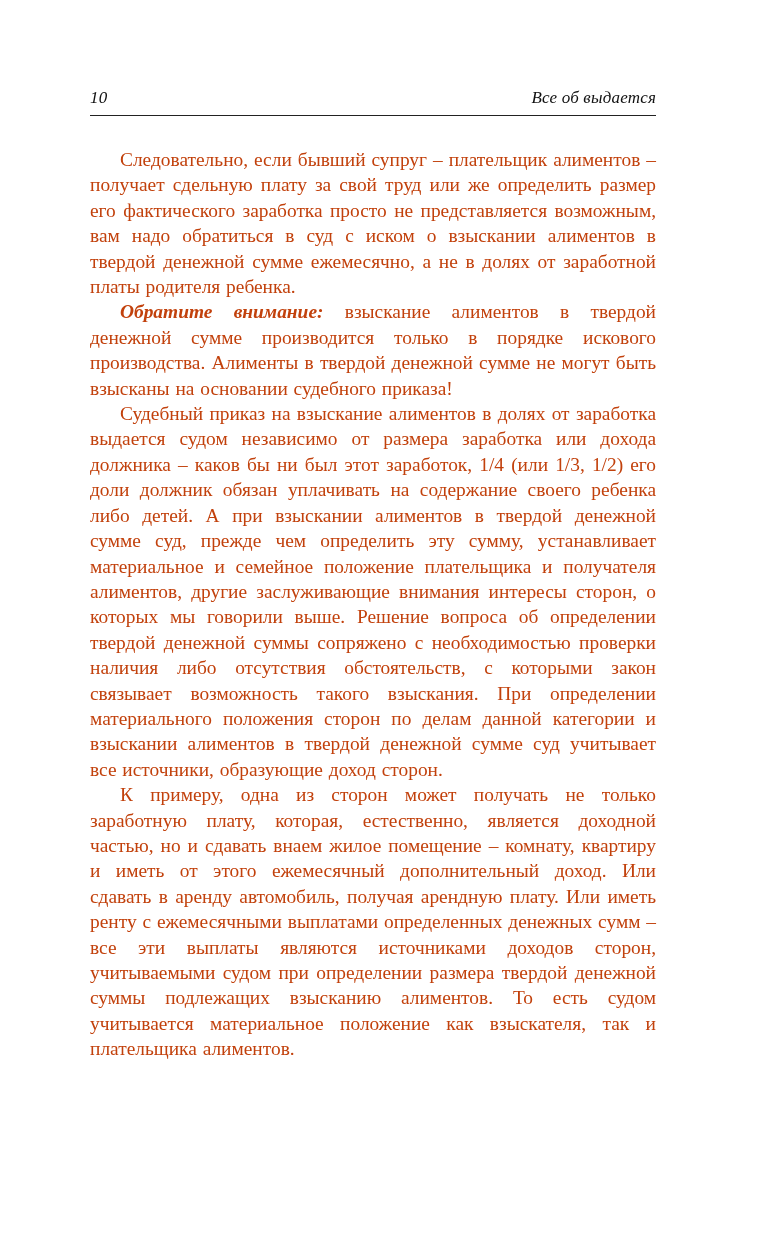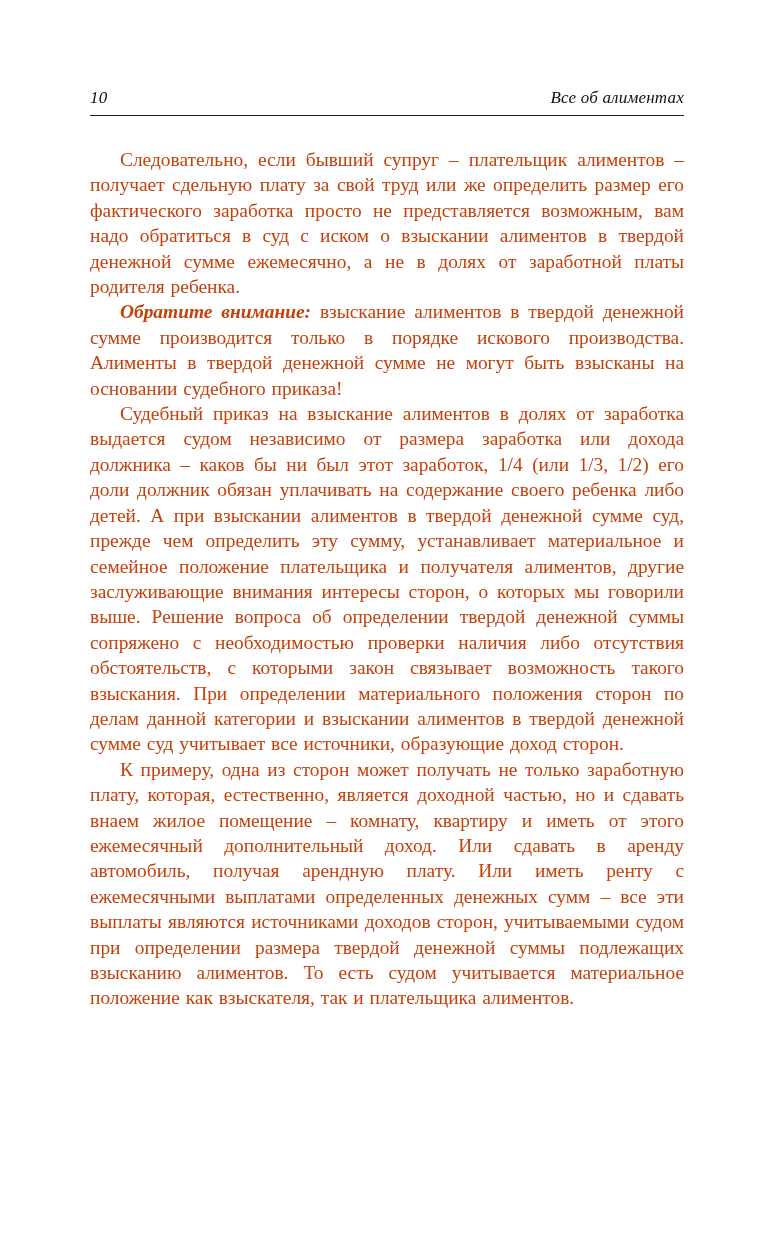--- a/index.html
+++ b/index.html
@@ -12,21 +12,21 @@
     height: 1240px;
     font-family: "Liberation Serif", "DejaVu Serif", serif;
     color: #111111;
     position: relative;
     overflow: hidden;
   }
   .page {
     box-sizing: border-box;
     width: 768px;
     height: 1240px;
-    padding: 88px 84px 40px 90px;
+    padding: 88px 112px 40px 90px;
   }
   .running-header {
     display: flex;
     justify-content: space-between;
     align-items: baseline;
     font-size: 17px;
     padding-bottom: 7px;
     border-bottom: 1px solid #222222;
   }
   .page-number {
@@ -55,21 +55,21 @@
     margin-top: 17px;
   }
 </style>
 </head>
 <body>
 
 <div class="page">
 
   <div class="running-header">
     <span class="page-number">10</span>
-    <span class="running-title">Все об алиментах</span>
+    <span class="running-title">Все об выдается</span>
   </div>
 
   <div class="body-text">
 
     <p class="para"><span>Следовательно, если бывший супруг – плательщик алиментов – получает сдельную плату за свой труд или же определить размер его фактического заработка просто не представляется возможным, вам надо обратиться в суд с иском о взыскании алиментов в твердой денежной сумме ежемесячно, а не в долях от заработной платы родителя ребенка.</span></p>
 
     <p class="para"><span class="attention-lead">Обратите внимание:</span> <span>взыскание алиментов в твердой денежной сумме производится только в порядке искового производства. Алименты в твердой денежной сумме не могут быть взысканы на основании судебного приказа!</span></p>
 
     <p class="para"><span>Судебный приказ на взыскание алиментов в долях от заработка выдается судом независимо от размера заработка или дохода должника – каков бы ни был этот заработок, 1/4 (или 1/3, 1/2) его доли должник обязан уплачивать на содержание своего ребенка либо детей. А при взыскании алиментов в твердой денежной сумме суд, прежде чем определить эту сумму, устанавливает материальное и семейное положение плательщика и получателя алиментов, другие заслуживающие внимания интересы сторон, о которых мы говорили выше. Решение вопроса об определении твердой денежной суммы сопряжено с необходимостью проверки наличия либо отсутствия обстоятельств, с которыми закон связывает возможность такого взыскания. При определении материального положения сторон по делам данной категории и взыскании алиментов в твердой денежной сумме суд учитывает все источники, образующие доход сторон.</span></p>
 

